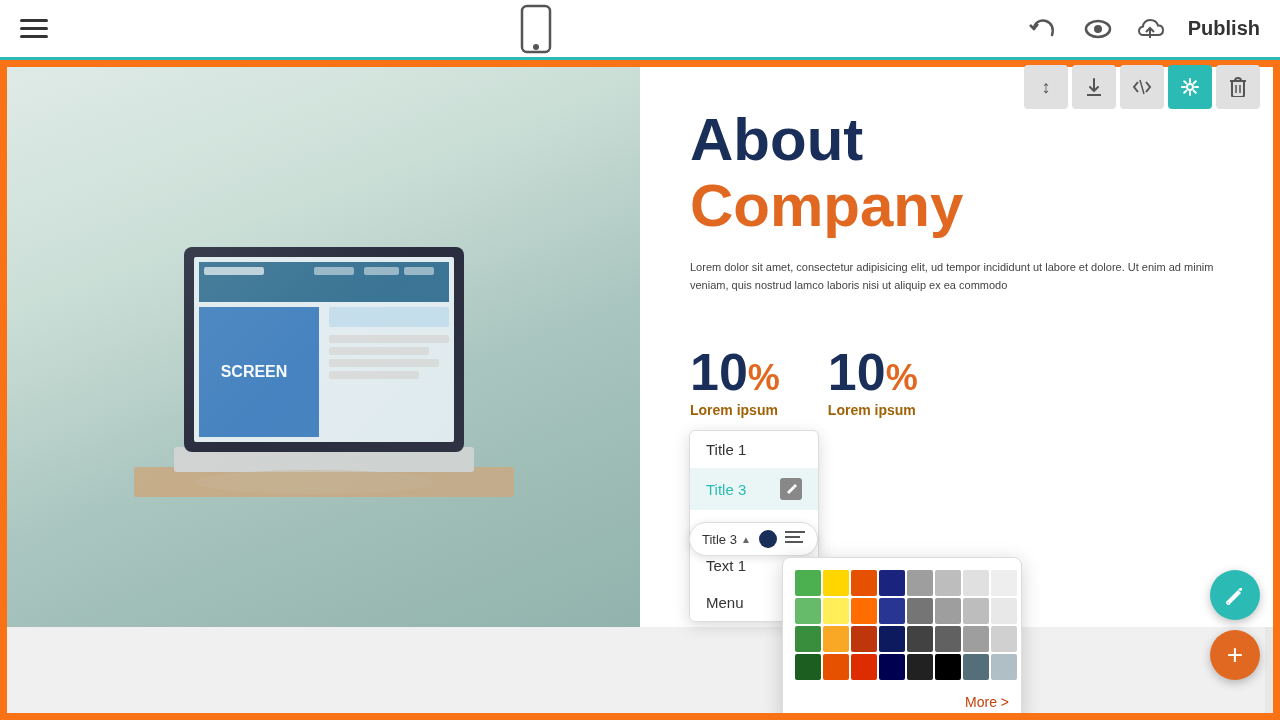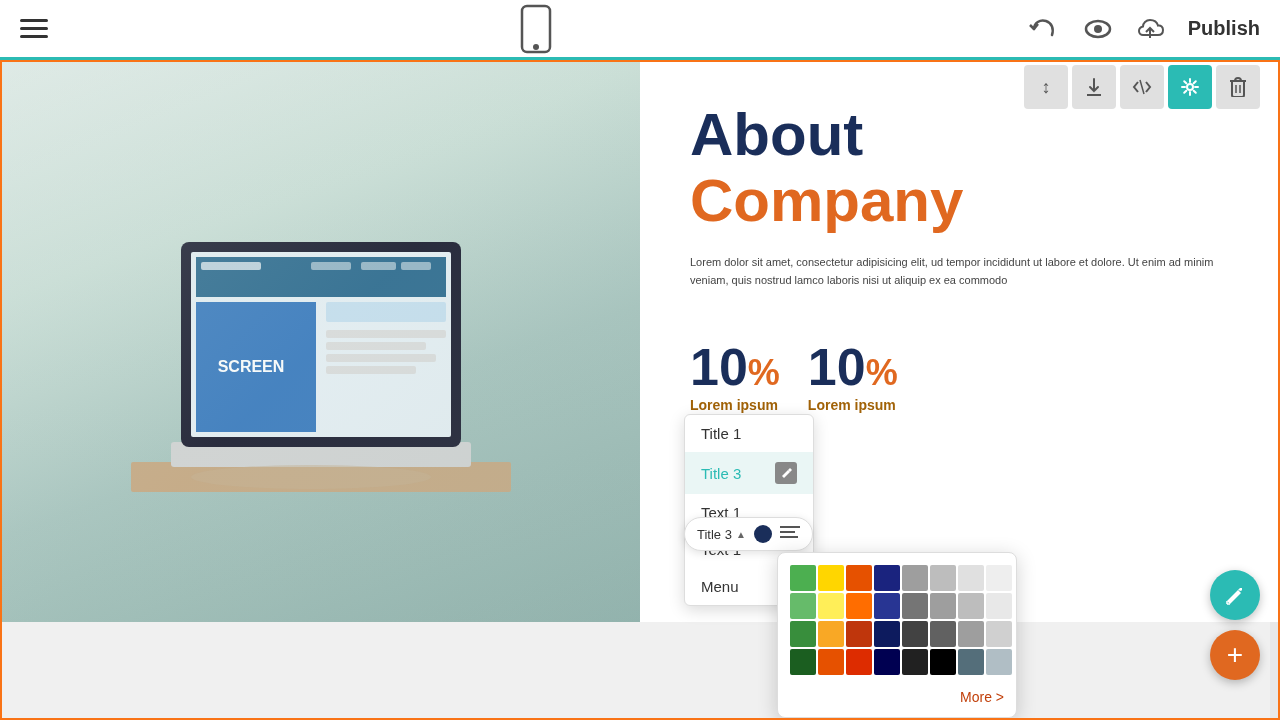--- a/index.html
+++ b/index.html
@@ -59,21 +59,21 @@
       color: #fff;
     }
 
     
     #canvas {
       margin-top: 60px;
       width: 100%;
       height: calc(720px - 60px);
       overflow-y: auto;
       position: relative;
-      border: 2px solid #f97316;
+      border: 7px solid #f97316;
     }
 
     
     #about-section {
       display: flex;
       background: #fff;
       min-height: 560px;
       position: relative;
     }
 
@@ -115,41 +115,41 @@
 
     .about-text {
       font-size: 11px;
       color: #444;
       line-height: 1.6;
       margin-bottom: 24px;
     }
 
     .stats-row {
       display: flex;
-      gap: 28px;
+      gap: 48px;
       flex-wrap: wrap;
       margin-top: 48px;
     }
 
     .stat-item {}
     .stat-number {
       font-size: 52px;
       font-weight: 700;
       color: #1a2e5a;
     }
     .stat-label {
       font-size: 14px;
       color: #a16207;
       font-weight: 600;
     }
 
     
     #style-dropdown {
       position: absolute;
-      top: 352px;
+      top: 363px;
       left: 682px;
       background: #fff;
       border: 1px solid #ddd;
       border-radius: 6px;
       box-shadow: 0 4px 16px rgba(0,0,0,0.15);
       width: 130px;
       z-index: 200;
       overflow: hidden;
     }
 

